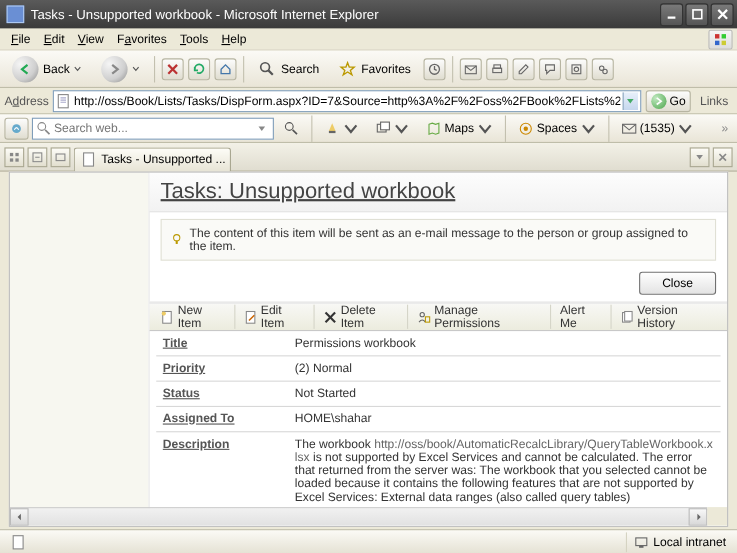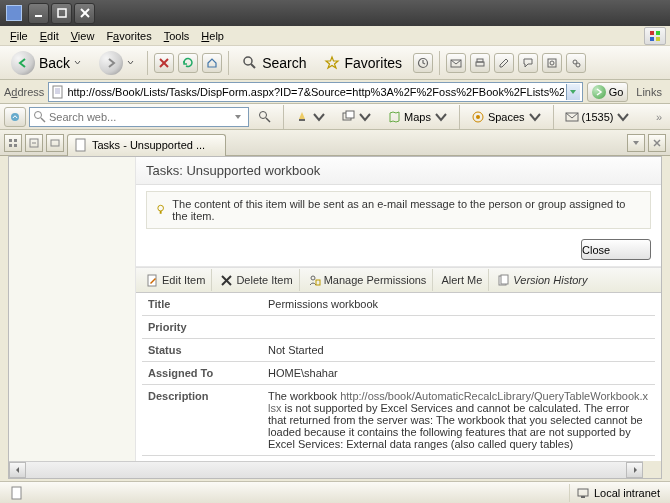--- a/index.html
+++ b/index.html
@@ -12,21 +12,21 @@
 .winbtn { width: 21px; height: 21px; background: linear-gradient(#7a7a7a, #555); border: 1px solid #333; border-radius: 3px; display:flex; align-items:center; justify-content:center; }
 .winbtn svg { width: 10px; height: 10px; }
 
 .menubar { height: 20px; background: #ece9d8; display: flex; align-items: center; padding: 0 4px; font-size: 11px; border-bottom: 1px solid #d6d2c2; }
 .menubar .mitem { padding: 2px 6px; }
 .menubar .mitem u { text-decoration: underline; }
 .menubar .throbber { margin-left: auto; width: 22px; height: 18px; background: linear-gradient(#f5f5f5,#ddd); border:1px solid #bbb; border-radius:2px; display:flex; align-items:center; justify-content:center; }
 .throbber svg { width:14px; height:14px; }
 
 .toolbar { height: 34px; background: linear-gradient(#fbfaf6, #e9e5d7); border-bottom: 1px solid #bfbda9; display: flex; align-items: center; padding: 0 4px; gap: 4px; }
-.tbtn { height: 26px; display: flex; align-items: center; padding: 0 6px; border: 1px solid transparent; border-radius: 3px; gap: 4px; font-size: 14px; }
+.tbtn { height: 26px; display: flex; align-items: center; padding: 0 6px; border: 1px solid transparent; border-radius: 3px; gap: 4px; font-size: 11px; }
 .ticon { width: 24px; height: 24px; border-radius: 50%; background: radial-gradient(circle at 30% 30%, #f5f5f5, #cfcfcf 60%, #8a8a8a); display:flex; align-items:center; justify-content:center; }
 .ticon svg { width:12px; height:12px; }
 .smicon { width:20px; height:20px; border:1px solid #b7b5a2; border-radius:3px; background:linear-gradient(#fcfcfc,#e0ddd0); display:flex; align-items:center; justify-content:center; }
 .smicon svg { width:12px;height:12px; }
 .tsep { width:1px; height:24px; background:#c3c0af; margin:0 2px; }
 .dd-arrow { width:7px; height:7px; }
 
 .addrbar { height: 24px; background: #ece9d8; border-bottom: 1px solid #bfbda9; display:flex; align-items:center; padding:0 4px; gap:4px; font-size:11px; }
 .addrbar .lbl { color:#555; }
 .addrfield { flex:1; height:20px; background:#fff; border:1px solid #7f9db9; display:flex; align-items:center; padding:0 2px; gap:2px; overflow:hidden; }
@@ -40,65 +40,66 @@
 .searchbar { height:26px; background:linear-gradient(#fbfaf6,#e9e5d7); border-bottom:1px solid #bfbda9; display:flex; align-items:center; padding:0 4px; gap:3px; font-size:11px; }
 .searchfield { width:220px; height:20px; background:#fff; border:1px solid #7f9db9; display:flex; align-items:center; padding:0 3px; gap:2px; }
 .searchfield .magico { width:14px;height:14px; display:flex;align-items:center;justify-content:center; }
 .searchfield input { flex:1; border:none; outline:none; font-size:11px; color:#888; }
 .searchfield .ddbtn2 { width:14px; height:16px; display:flex;align-items:center;justify-content:center; }
 .sbtn { height:20px; display:flex; align-items:center; padding:0 5px; gap:3px; border:1px solid transparent; border-radius:3px; }
 .sbtn svg { width:14px;height:14px; }
 
 .tabbar { height:26px; background:linear-gradient(#f3f1e7,#e0ddd0); border-bottom:1px solid #b0ad98; display:flex; align-items:center; padding:0 4px; gap:3px; font-size:11px; }
 .tabctrl { width:18px;height:18px; border:1px solid #a9a791; background:linear-gradient(#fdfcf7,#e2dfcf); display:flex;align-items:center;justify-content:center; }
-.tab { height:22px; min-width:140px; background:linear-gradient(#fdfcf7,#e7e4d5); border:1px solid #a9a791; border-bottom:none; border-radius:3px 3px 0 0; display:flex; align-items:center; padding:0 20px 0 6px; gap:4px; margin-top:4px; }
+.tab { height:22px; min-width:140px; background:linear-gradient(#fdfcf7,#e7e4d5); border:1px solid #a9a791; border-bottom:none; border-radius:3px 3px 0 0; display:flex; align-items:center; padding:0 4px 0 6px; gap:4px; margin-top:4px; }
 .tab .tabico { width:14px;height:14px; }
 .tabbar .x { margin-left:auto; }
 .tabbar .spacer { flex:1; }
 
 .content { position:absolute; top:156px; left:8px; right:8px; bottom:24px; background:#fff; border:1px solid #bbb; overflow:hidden; display:flex; flex-direction:column; }
 .content-inner { position:absolute; top:0; left:126px; right:0; bottom:0; background:#fff; border-left:1px solid #e5e5e5; padding:0; }
 .left-nav { position:absolute; top:0; left:0; width:126px; bottom:0; background:#f7f7f0; }
 
-.page-title { font-family: Tahoma, Arial; font-size:13px; color:#444; padding:6px 10px 6px 10px; border-bottom:1px solid #e0e0e0; background:linear-gradient(#fdfdfd,#f2f2f2); }
+.page-title { font-family: Tahoma, Arial; font-size:20px; color:#444; padding:6px 10px 6px 10px; border-bottom:1px solid #e0e0e0; background:linear-gradient(#fdfdfd,#f2f2f2);text-decoration:underline; }
 .infobar-row { padding:6px 10px; }
 .infobar { width:100%; background:#fafaf7; border:1px solid #e0e0d5; padding:6px 8px; font-size:11px; color:#333; display:flex; align-items:center; gap:6px; }
 .infobar .idea { width:12px;height:12px; }
 
 .close-row { padding:4px 10px 6px 10px; display:flex; justify-content:flex-end; border-bottom:1px solid #e8e8e8; }
-.xpbtn { min-width:70px; height:21px; background:linear-gradient(#fefefe,#e3e3e3); border:1px solid #707070; border-radius:3px; font-size:11px; display:flex;align-items:center;}
+.xpbtn { min-width:70px; height:21px; background:linear-gradient(#fefefe,#e3e3e3); border:1px solid #707070; border-radius:3px; font-size:11px; display:flex;align-items:center;justify-content:center; }
 
 .itemtoolbar { height:26px; border-top:1px solid #e0e0e0; border-bottom:1px solid #c8c8c8; background:linear-gradient(#f8f8f5,#ececde); display:flex; align-items:center; padding:0 4px; gap:2px; font-size:11px; }
 .itbtn { display:flex; align-items:center; gap:3px; padding:0 6px; height:22px; border-right:1px solid #d5d5c8; color:#333; }
-.itbtn:last-child { border-right:none;font-style:italic; }
+.itbtn:last-child { border-right:none; }
 .itbtn svg { width:13px;height:13px; }
 
 .fields { padding:0 6px; }
 .frow { display:flex; border-bottom:1px solid #d8d8d8; font-size:11px; }
-.fkey { width:120px; padding:5px 6px; color:#555; font-weight:bold; }
+.fkey { width:120px; padding:5px 6px; color:#555; font-weight:bold;text-decoration:underline; }
 .fval { flex:1; padding:5px 6px; color:#333; }
 .fval .desc-link { color:#666; word-break:break-all; }
 
 .scrollbar-h { position:absolute; left:0; right:18px; bottom:0; height:17px; background:linear-gradient(#f1f1f1,#e1e1e1); border-top:1px solid #ccc; display:flex; }
 .scrollbar-h .sbtnh { width:17px; height:16px; background:linear-gradient(#f8f8f8,#d8d8d8); border:1px solid #bbb; display:flex;align-items:center;justify-content:center; }
 .scrollbar-h .track { flex:1; }
 .scrollbar-h .sbtnh:last-child { margin-left:auto; }
 .corner { position:absolute; right:0; bottom:0; width:18px; height:17px; background:#ece9d8; }
 
 .statusbar { position:absolute; left:0; right:0; bottom:0; height:22px; background:linear-gradient(#fbfaf6,#e5e2d4); border-top:1px solid #c3c0af; display:flex; align-items:center; font-size:11px; padding:0 4px; }
 .statusbar .seg { display:flex; align-items:center; gap:4px; padding:0 6px; height:18px; border-left:1px solid #d5d3c2; }
 .statusbar .seg:first-child { border-left:none; flex:0 0 28px; }
 .statusbar .zone { margin-left:auto; }
 .statusbar svg { width:14px;height:14px; }
 </style>
 </head>
 <body>
 
 <div class="titlebar">
   <div class="ico"></div>
+  <div class="title-text">Tasks - Unsupported workbook - Microsoft Internet Explorer</div>
   <div class="winbtns">
     <div class="winbtn">
         <svg viewBox="0 0 10 10">
           <line x1="1" y1="8" x2="8" y2="8" stroke="#fff" stroke-width="2"></line>
         </svg>
       </div>
     <div class="winbtn">
         <svg viewBox="0 0 10 10">
           <rect x="1" y="1" width="8" height="8" fill="none" stroke="#fff" stroke-width="1.5"></rect>
         </svg>
@@ -386,20 +387,27 @@
     </div>
     <div class="close-row">
       <div class="xpbtn">
           <span>Close</span>
         </div>
     </div>
     <div class="itemtoolbar">
       <div class="itbtn">
           <svg viewBox="0 0 13 13">
             <rect x="2" y="1" width="8" height="11" fill="#fff" stroke="#888"></rect>
+            <circle cx="3" cy="3" r="2" fill="#ec6"></circle>
+          </svg>
+          <span>New Item</span>
+        </div>
+      <div class="itbtn">
+          <svg viewBox="0 0 13 13">
+            <rect x="2" y="1" width="8" height="11" fill="#fff" stroke="#888"></rect>
             <path d="M4 9 L9 4 L10 5 L5 10 Z" fill="#c60"></path>
           </svg>
           <span>Edit Item</span>
         </div>
       <div class="itbtn">
           <svg viewBox="0 0 13 13">
             <line x1="2" y1="2" x2="11" y2="11" stroke="#333" stroke-width="2"></line>
             <line x1="11" y1="2" x2="2" y2="11" stroke="#333" stroke-width="2"></line>
           </svg>
           <span>Delete Item</span>
@@ -423,20 +431,21 @@
           <span>Version History</span>
         </div>
     </div>
     <div class="fields">
       <div class="frow">
           <div class="fkey">Title</div>
           <div class="fval">Permissions workbook</div>
         </div>
       <div class="frow">
           <div class="fkey">Priority</div>
+          <div class="fval">(2) Normal</div>
         </div>
       <div class="frow">
           <div class="fkey">Status</div>
           <div class="fval">Not Started</div>
         </div>
       <div class="frow">
           <div class="fkey">Assigned To</div>
           <div class="fval">HOME\shahar</div>
         </div>
       <div class="frow">

